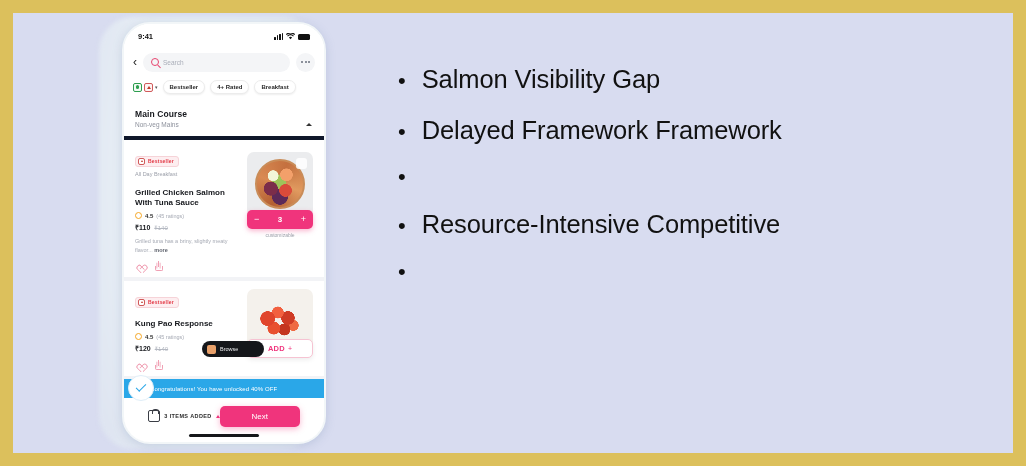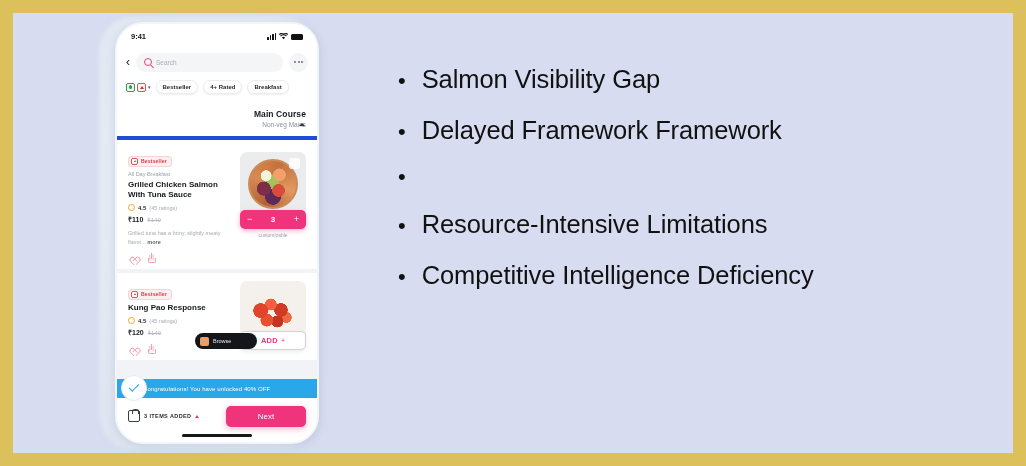--- a/index.html
+++ b/index.html
@@ -25,21 +25,21 @@
   .phone-glow {
     position: absolute;
     left: 6px; top: 4px;
     width: 218px; height: 432px;
     border-radius: 34px;
     background: radial-gradient(ellipse at 50% 40%, #eef6f7 0%, #e7eef5 55%, #dde3f0 100%);
     filter: blur(2px);
   }
   .phone-body {
     position: absolute;
-    left: 22px; top: 9px;
+    left: 29px; top: 9px;
     width: 204px; height: 422px;
     border-radius: 28px;
     background: #ffffff;
     border: 2.5px solid #f2f6f8;
     overflow: hidden;
     box-shadow: 0 2px 10px rgba(120,140,175,.28);
   }
   .screen {
     position: absolute;
     inset: 0;
@@ -125,23 +125,22 @@
     display:flex; align-items:center;
     font-size: 6px; font-weight: bold; color: #2b2b2b;
     white-space: nowrap;
   }
 
   
   .content { flex: 1; position: relative; background: #f2f3f6; overflow: hidden; }
 
   .section-head {
     background: #fff; padding: 7px 11px 8px;
-    border-bottom: 4px solid #1d4ed8;
+    border-bottom: 4px solid #0f172a;
     position: relative;
-    text-align: right;
   }
   .sec-title { font-size: 8.5px; font-weight: bold; color: #16181d; letter-spacing: .1px;}
   .sec-sub { font-size: 6.5px; color: #8d919c; margin-top: 2px; }
   .sec-caret {
     position:absolute; right: 12px; bottom: 10px;
     width:0; height:0;
     border-left:3px solid transparent; border-right:3px solid transparent;
     border-bottom:3.5px solid #333;
   }
 
@@ -162,21 +161,21 @@
   .bs-mark b{
     display:block;width:0;height:0;
     border-left:1.6px solid transparent;border-right:1.6px solid transparent;
     border-bottom:2.8px solid #c0392b;
   }
   .bs-txt { font-size:5px; font-weight:bold; color:#e23744; letter-spacing:.2px;}
 
   .eyebrow { font-size:5.5px; color:#9b9fa9; margin-top:4px; }
   .dish {
     font-size:8px; font-weight:bold; color:#16181d;
-    margin-top:3px; line-height:1.3; max-width:104px;
+    margin-top:11px; line-height:1.3; max-width:104px;
   }
   .ratingline { display:flex; align-items:center; gap:3px; margin-top:4px; }
   .star-badge {
     width:7px;height:7px;border-radius:50%;
     border:1.5px solid #f5a623;background:#fff;
   }
   .rate-val { font-size:6px; font-weight:bold; color:#2b2b2b; }
   .rate-cnt { font-size:5.5px; color:#a6aab4; }
 
   .priceline { display:flex; align-items:center; gap:4px; margin-top:4px; }
@@ -297,21 +296,21 @@
   .tickmark {
     width:10px;height:5px;border-left:1.8px solid #2aa7e8;border-bottom:1.8px solid #2aa7e8;
     transform: rotate(-45deg); margin-top:-3px;
   }
   .congrats-txt { font-size:6px; color:#fff; font-weight:500; letter-spacing:.1px; }
 
   
   .bottombar {
     position:absolute; left:0; right:0; bottom:0;
     height:44px; background:#fff;
-    display:flex; align-items:center; justify-content:space-between;
+    display:flex; align-items:center; justify-content:center;
     padding: 0 11px 8px;
     z-index: 5;
     margin-top: 18px;
   }
   .items-added { display:flex; align-items:center; gap:4px; }
   .bag {
     width:12px;height:12px;border-radius:2px;border:1px solid #3a3d45;position:relative;
   }
   .bag:before{
     content:''; position:absolute; left:2.5px; top:-2.2px;
@@ -524,21 +523,20 @@
     </div>
     <div class="bullet">
       <span class="bdot">•</span>
       <span class="btext">Delayed Framework Framework</span>
     </div>
     <div class="bullet">
       <span class="bdot">•</span>
     </div>
     <div class="bullet">
       <span class="bdot">•</span>
-      <span class="btext">Resource-Intensive Limitations</span>
+      <span class="btext">Resource-Intensive Competitive</span>
     </div>
     <div class="bullet">
       <span class="bdot">•</span>
-      <span class="btext">Competitive Intelligence Deficiency</span>
     </div>
   </div>
 
 </div>
 
 </body></html>

